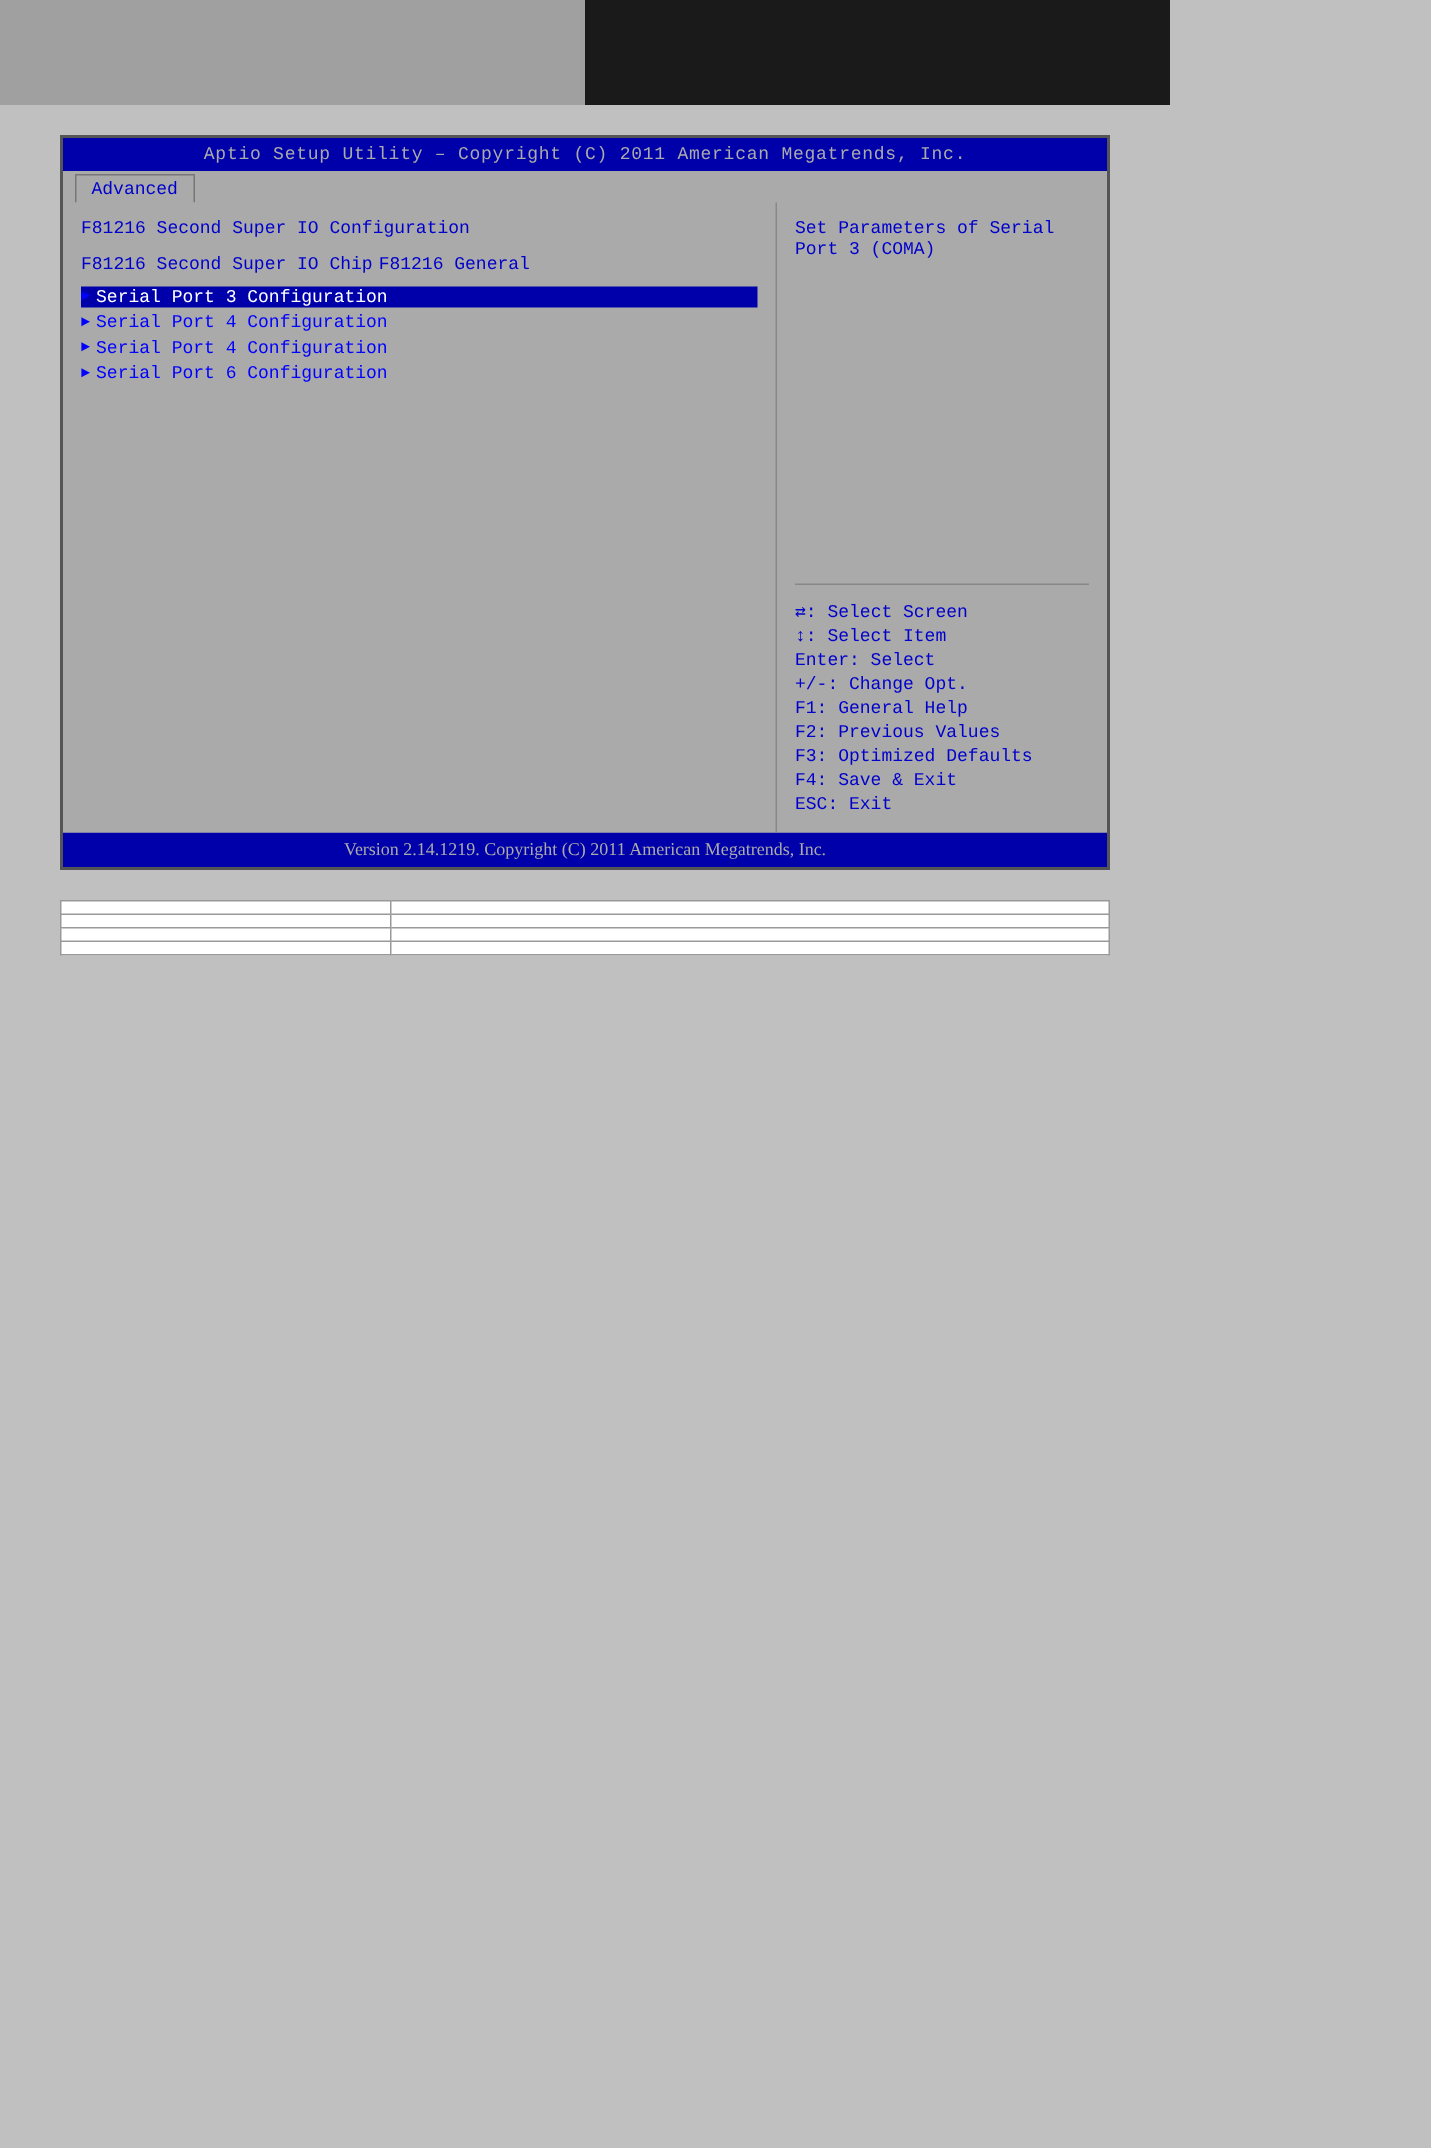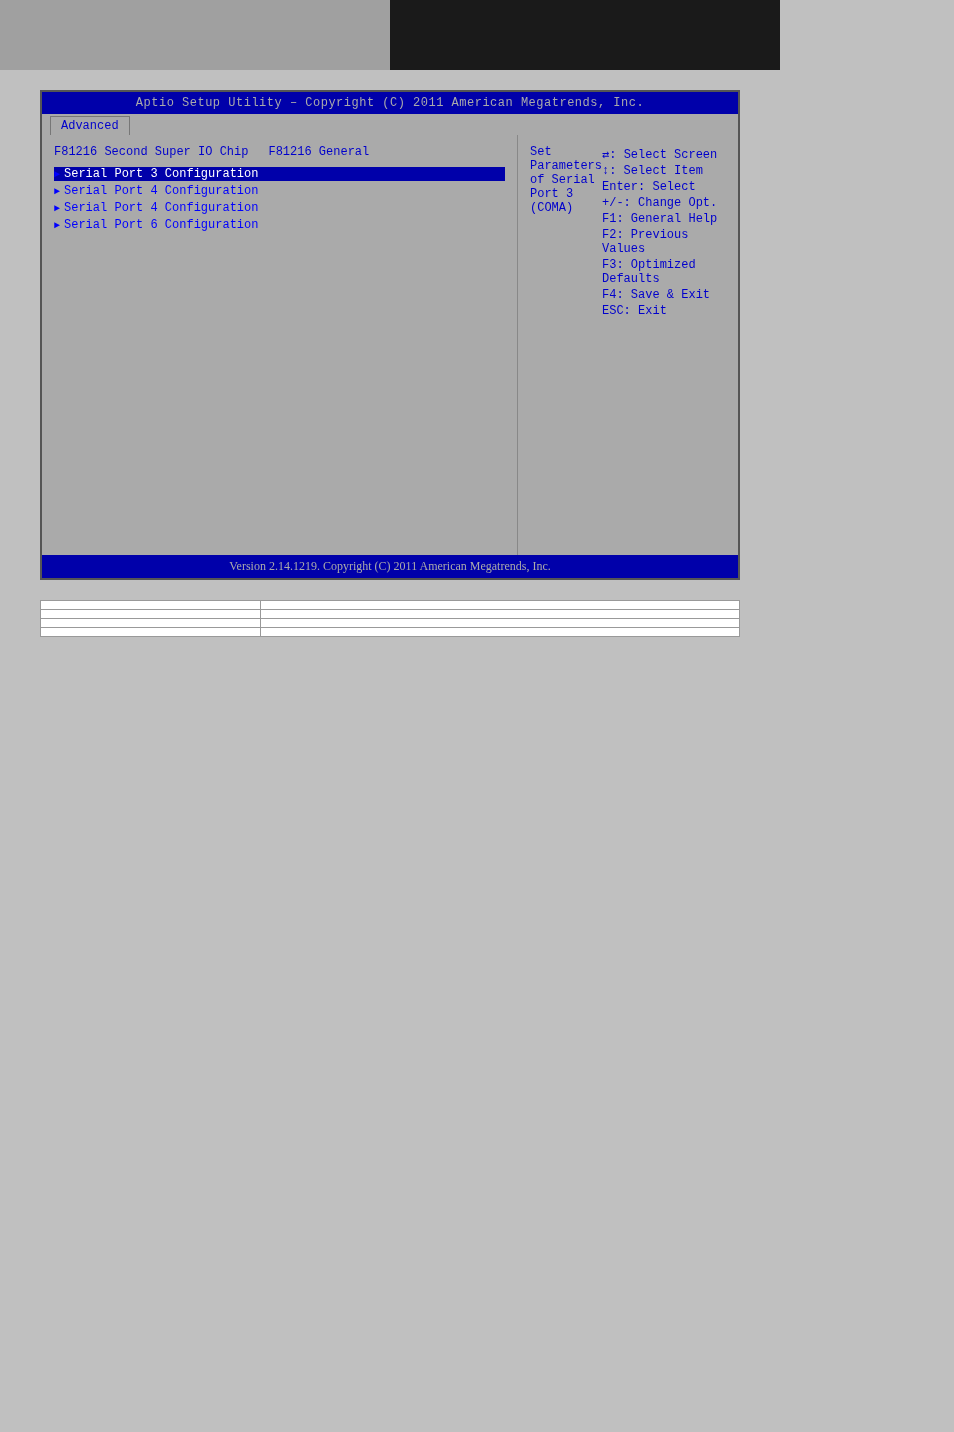--- a/index.html
+++ b/index.html
@@ -91,21 +91,21 @@
       font-size: 12px;
       margin-bottom: 10px;
       font-weight: normal;
     }
 
     .bios-chip-row {
       color: #0000cc;
       font-size: 12px;
       margin-bottom: 8px;
       display: flex;
-      gap: 20px;
+      gap: 4px;
     }
     .bios-chip-label {
       color: #0000cc;
     }
     .bios-chip-value {
       color: #0000cc;
     }
 
     .bios-menu-item {
       color: #0000ff;
@@ -124,21 +124,21 @@
       color: #0000ff;
       font-size: 10px;
     }
 
     
     .bios-right {
       width: 220px;
       padding: 10px 12px;
       background: #aaaaaa;
       display: flex;
-      flex-direction: row;
+      flex-direction: column;
     }
 
     .bios-help-text {
       color: #0000cc;
       font-size: 12px;
       margin-bottom: 8px;
       flex: 1;
     }
 
     .bios-divider {
@@ -207,20 +207,21 @@
 
     <div class="bios-tab-bar">
       <div class="bios-tab">
         <span>Advanced</span>
       </div>
     </div>
 
     <div class="bios-main">
 
       <div class="bios-left">
+        <div class="bios-section-title">F81216 Second Super IO Configuration</div>
 
         <div class="bios-chip-row">
           <span class="bios-chip-label">F81216 Second Super IO Chip</span>
           <span class="bios-chip-value">F81216 General</span>
         </div>
 
         <div>
           <div class="bios-menu-item selected">
             <span class="bios-arrow">►</span>
             <span>Serial Port 3 Configuration</span>

